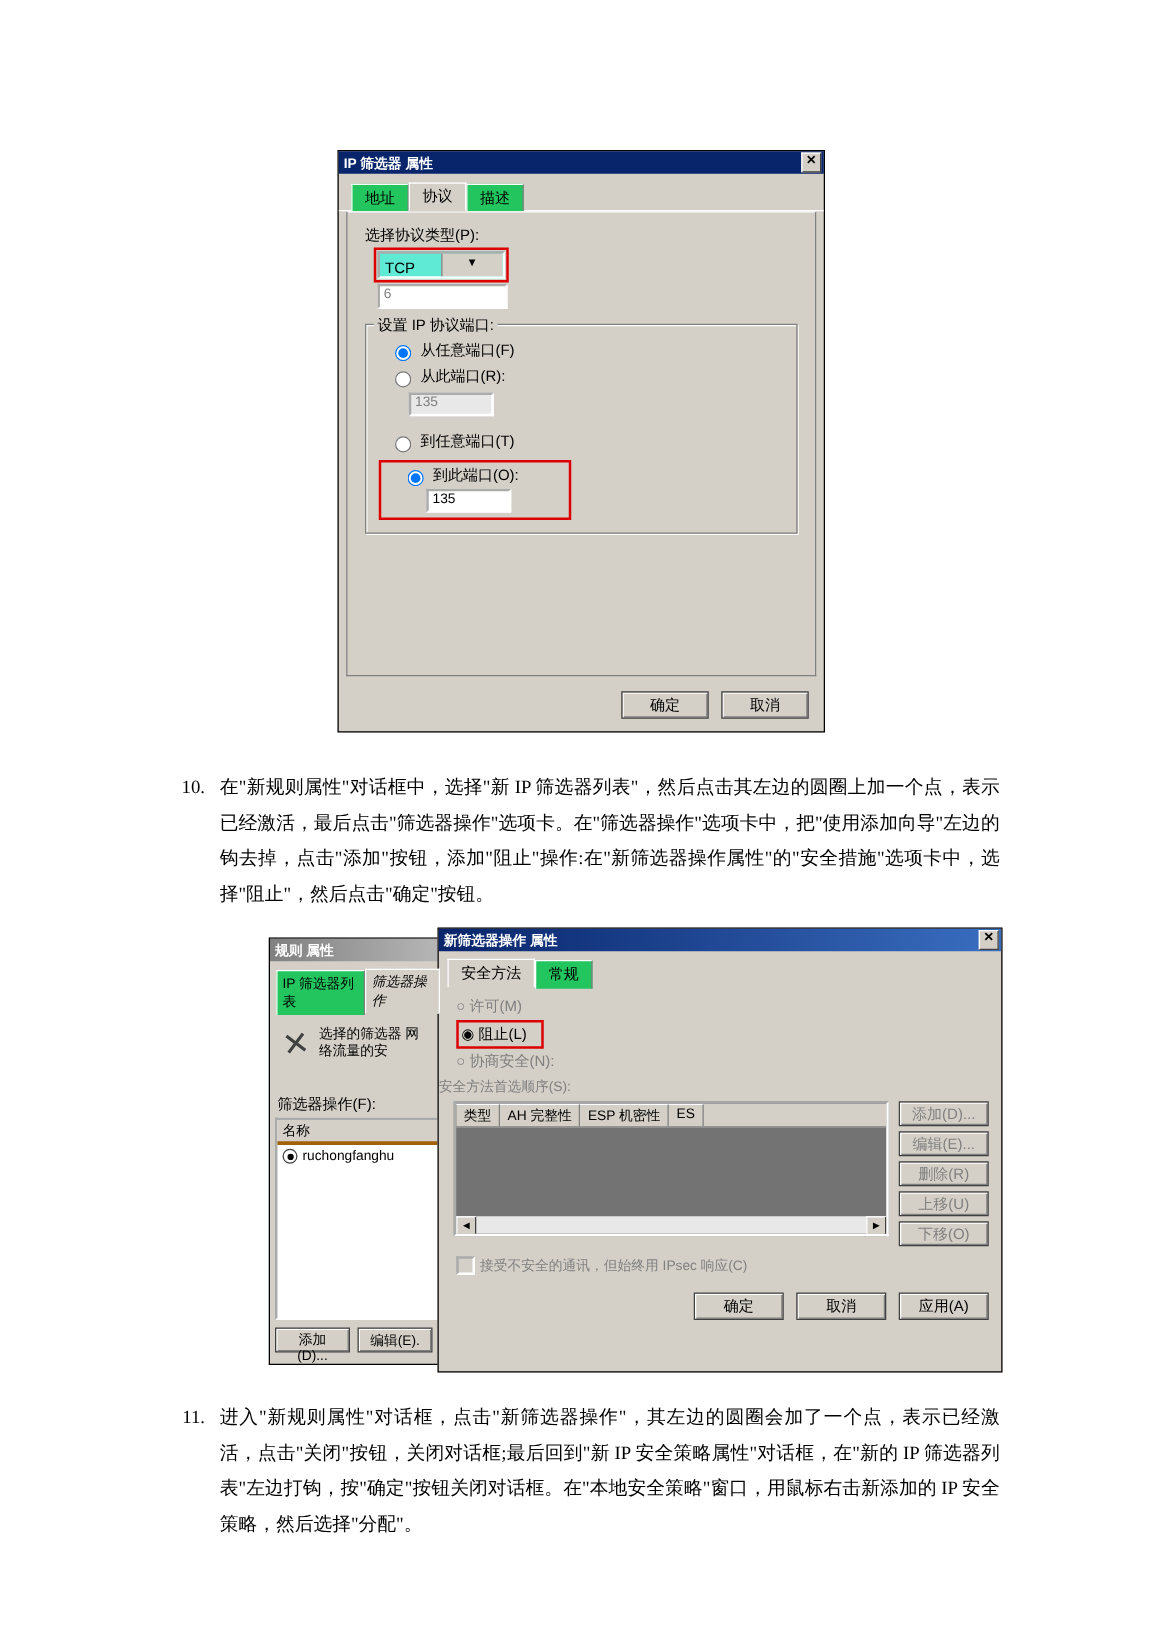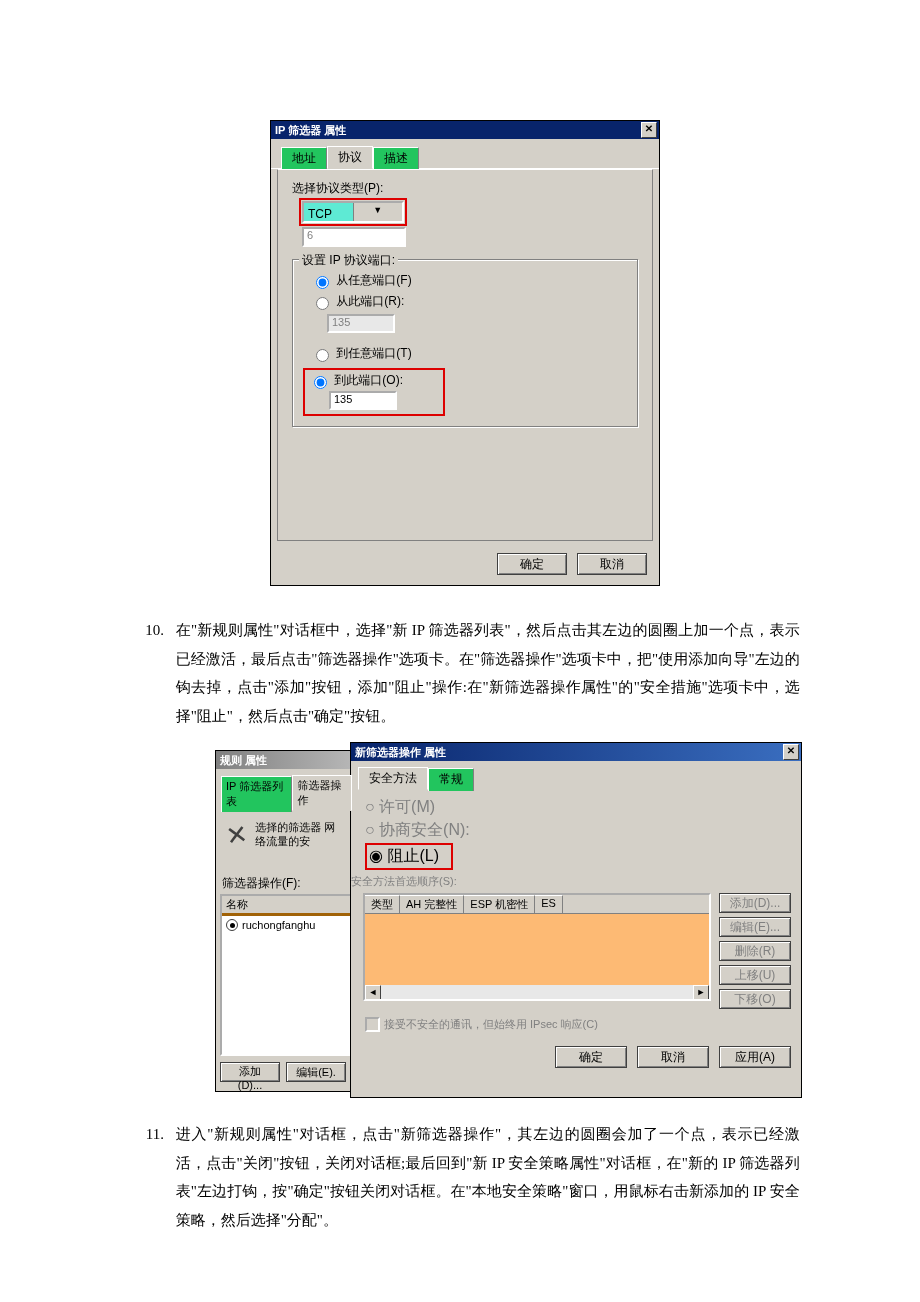--- a/index.html
+++ b/index.html
@@ -158,21 +158,21 @@
     border: 2px inset #fff;
     background: #e8e8e8;
     color: #808080;
     padding: 0 3px;
     font-size: 11px;
     margin-top: 2px;
   }
   .portin.enabled { background: #fff; color: #000; }
   .redgroup {
     border: 2px solid #d00;
-    padding: 2px 4px 4px 4px;
+    padding: 2px 4px 4px 16px;
     margin-top: 6px;
     width: 130px;
   }
   .okcancel {
     display: flex;
     gap: 10px;
     justify-content: flex-end;
     padding: 6px 12px 10px 0;
   }
   .wbtn {
@@ -269,39 +269,39 @@
     width: 450px;
     height: 354px;
     background: #d4d0c8;
     border: 1px solid #000;
   }
   .winR .titlebar { background: linear-gradient(to right,#08246b,#3a6ec0); }
   .tabs2 {
     display: flex;
     margin: 5px 5px 0 7px;
   }
-  .secopts { margin: 8px 0 4px 14px; font-size: 16px; }
+  .secopts { margin: 8px 0 4px 14px; font-size: 12px; }
   .secopts .row { margin: 2px 0; color: #808080; }
   .secopts .row.enabled { color: #000; }
   .secopts .redwrap {
     border: 2px solid #d00;
     display: inline-block;
     padding: 1px 12px 1px 2px;
   }
   .greylabel { color: #808080; font-size: 11px; }
   .tablewrap {
     margin: 4px 10px 0 12px;
     display: flex;
     gap: 8px;
   }
   .tblbox {
     flex: 1;
     height: 104px;
     border: 2px inset #fff;
-    background: #fdba74;
+    background: #737373;
     position: relative;
     overflow: hidden;
   }
   .thdr {
     display: flex;
     background: #d4d0c8;
     border-bottom: 1px solid #808080;
     font-size: 11px;
   }
   .thdr span {
@@ -418,21 +418,21 @@
 
   <div class="screenshot-wrap2">
     <div class="cluster2">
 
       <div class="winL">
         <div class="titlebar">
           <span>规则 属性</span>
         </div>
         <div class="tabsL">
           <div class="tab inactive" style="font-size:11px;">IP 筛选器列表</div>
-          <div class="tab active" style="font-size:11px;">筛选器操作</div>
+          <div class="tab active" style="font-size:11px;font-style:italic;">筛选器操作</div>
         </div>
         <div style="padding:4px;">
           <span class="iconX">✕</span>
           <span class="desc">选择的筛选器
 网络流量的安</span>
         </div>
         <div class="listhdr">筛选器操作(F):</div>
         <div class="listbox">
           <div class="listcolhdr">名称</div>
           <div class="listitem">
@@ -453,24 +453,24 @@
           <span>新筛选器操作 属性</span>
           <span class="closex">✕</span>
         </div>
         <div class="tabs2">
           <div class="tab active">安全方法</div>
           <div class="tab inactive">常规</div>
         </div>
 
         <div class="secopts">
           <div class="row">○ <span>许可(M)</span></div>
-          <div class="row">○ <span>协商安全(N):</span></div>
           <div class="row enabled">
             <span class="redwrap">◉ <span>阻止(L)</span></span>
           </div>
+          <div class="row">○ <span>协商安全(N):</span></div>
         </div>
         <div class="greylabel">安全方法首选顺序(S):</div>
 
         <div class="tablewrap">
           <div class="tblbox">
             <div class="thdr">
               <span>类型</span>
               <span>AH 完整性</span>
               <span>ESP 机密性</span>
               <span>ES</span>

